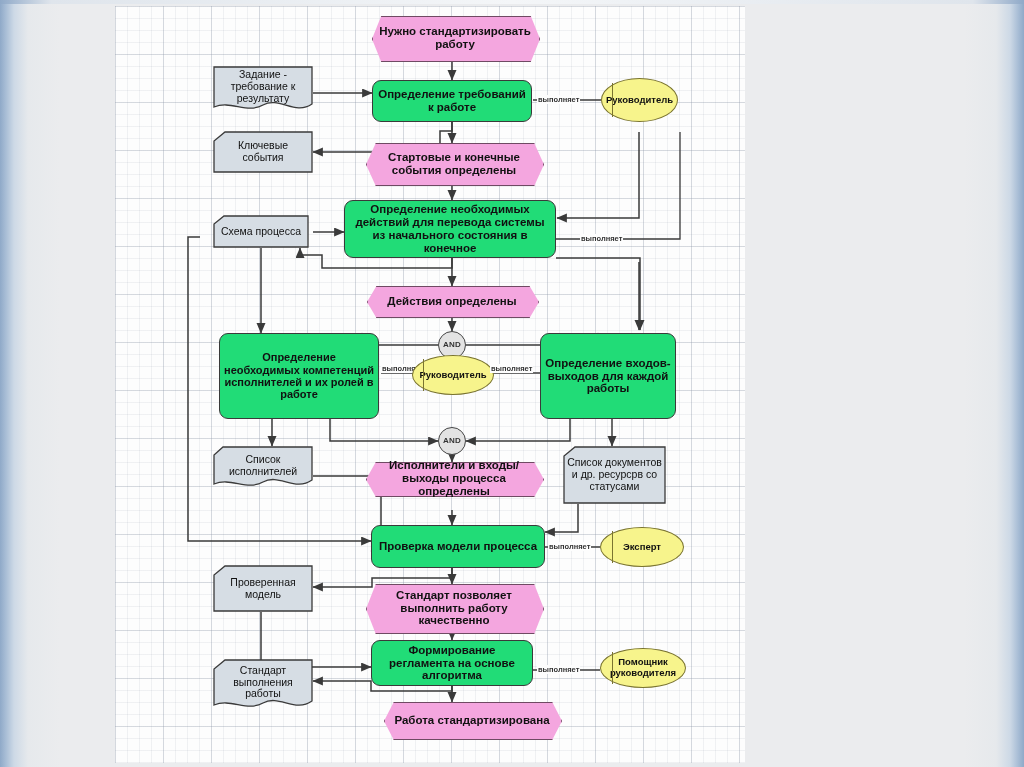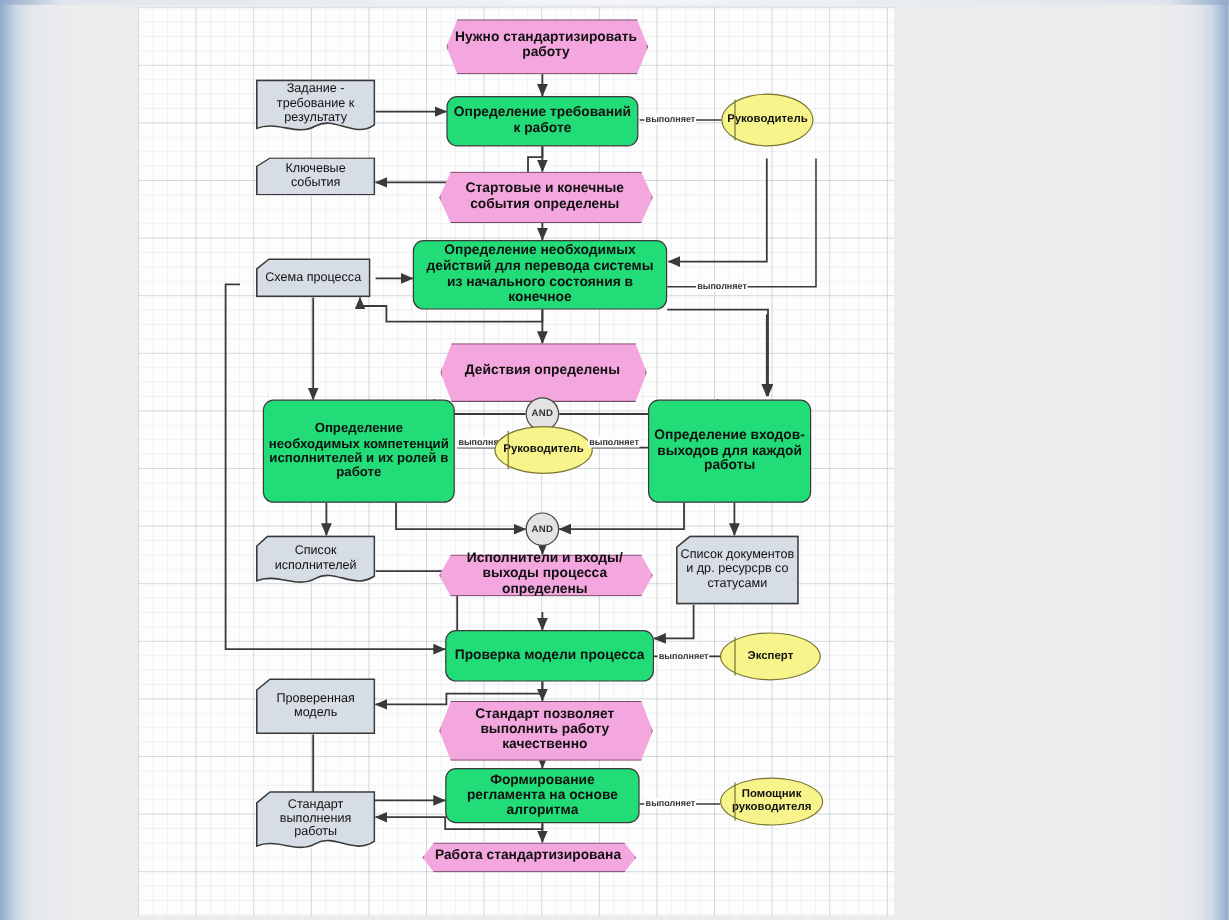--- a/index.html
+++ b/index.html
@@ -160,21 +160,21 @@
   <div class="node proc" style="left:372px;top:80px;width:160px;height:42px;">
     <span>Определение требований к работе</span>
   </div>
 
   <div class="node role" style="left:601px;top:78px;width:77px;height:44px;">
     <div class="tick"></div>
     <span>Руководитель</span>
   </div>
   <div class="cap" style="left:537px;top:95px;">выполняет</div>
 
-  <div class="node doc" style="left:213px;top:131px;width:100px;height:32px;">
+  <div class="node doc" style="left:213px;top:131px;width:100px;height:42px;">
     <div class="docbg">
       <svg viewBox="0 0 100 42" preserveAspectRatio="none" width="100%" height="100%">
         <path d="M12,1 H99 V41 H1 V10 Z" fill="#d6dde4" stroke="#3a3a3a" stroke-width="1.3"></path>
       </svg>
     </div>
     <span>Ключевые события</span>
   </div>
 
   <div class="node evt" style="left:366px;top:143px;width:176px;height:41px;">
     <div class="hexbg"></div>
@@ -188,21 +188,21 @@
       </svg>
     </div>
     <span>Схема процесса</span>
   </div>
 
   <div class="node proc" style="left:344px;top:200px;width:212px;height:58px;">
     <span>Определение необходимых действий для перевода системы из начального состояния в конечное</span>
   </div>
   <div class="cap" style="left:580px;top:234px;">выполняет</div>
 
-  <div class="node evt" style="left:367px;top:286px;width:170px;height:47px;">
+  <div class="node evt" style="left:367px;top:286px;width:170px;height:30px;">
     <div class="hexbg"></div>
     <span>Действия определены</span>
   </div>
 
   <div class="node and" style="left:438px;top:331px;">
     <span>AND</span>
   </div>
 
   <div class="node proc" style="left:219px;top:333px;width:160px;height:86px;font-size:11px;">
     <span>Определение необходимых компетенций исполнителей и их ролей в работе</span>
@@ -282,17 +282,17 @@
 
   <div class="node doc" style="left:213px;top:659px;width:100px;height:52px;">
     <div class="docbg">
       <svg viewBox="0 0 100 52" preserveAspectRatio="none" width="100%" height="100%">
         <path d="M12,1 H99 V42 C82,54 66,35 50,44 C34,53 18,39 1,46 V10 Z" fill="#d6dde4" stroke="#3a3a3a" stroke-width="1.3"></path>
       </svg>
     </div>
     <span style="margin-top:-5px">Стандарт выполнения работы</span>
   </div>
 
-  <div class="node evt" style="left:352px;top:702px;width:176px;height:23px;">
+  <div class="node evt" style="left:384px;top:702px;width:176px;height:36px;">
     <div class="hexbg"></div>
     <span>Работа стандартизирована</span>
   </div>
 </div>
 
 </body></html>

